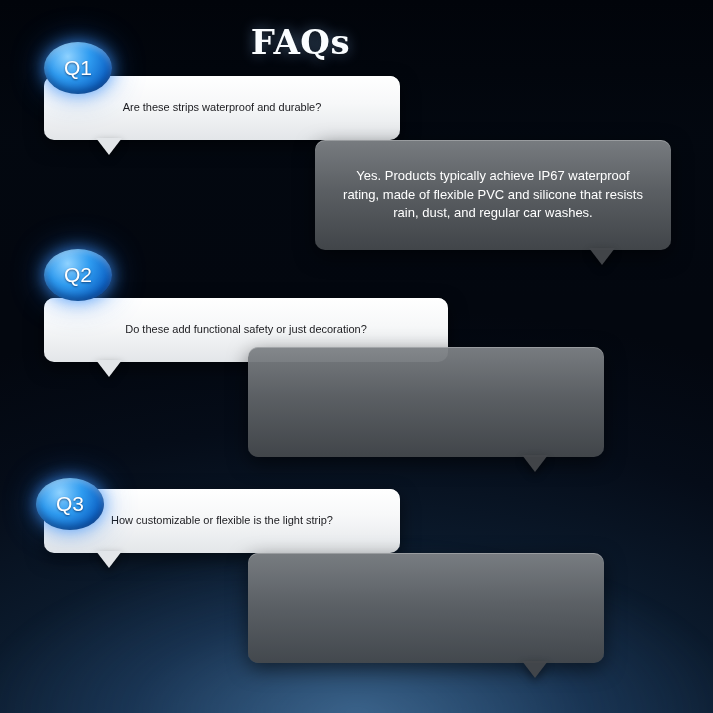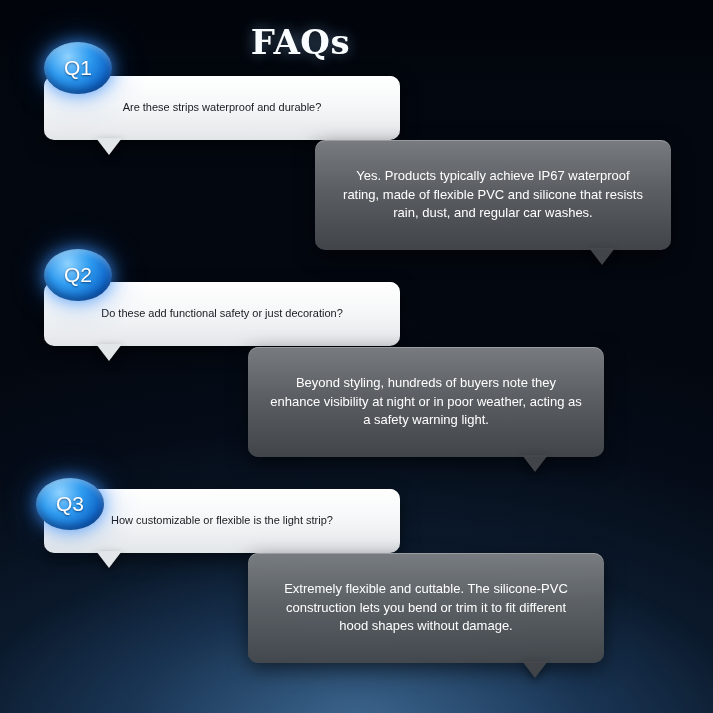--- a/index.html
+++ b/index.html
@@ -144,34 +144,32 @@
       <span class="tail"></span>
     </div>
     <div class="bubble a" style="left:315px; top:140px; width:356px; height:110px;">
       <p>Yes. Products typically achieve IP67 waterproof rating, made of flexible PVC and silicone that resists rain, dust, and regular car washes.</p>
       <span class="tail"></span>
     </div>
   </div>
 
   <div class="qa-block" style="top:0;">
     <div class="badge" style="left:44px; top:249px;">Q2</div>
-    <div class="bubble q" style="left:44px; top:282px; width:356px; height:64px;">
+    <div class="bubble q" style="left:44px; top:298px; width:404px; height:64px;">
       <p>Do these add functional safety or just decoration?</p>
       <span class="tail"></span>
     </div>
     <div class="bubble a" style="left:248px; top:347px; width:356px; height:110px;">
-      <p>Beyond styling, hundreds of buyers note they enhance visibility at night or in poor weather, acting as a safety warning light.</p>
       <span class="tail"></span>
     </div>
   </div>
 
   <div class="qa-block" style="top:0;">
     <div class="badge" style="left:36px; top:478px;">Q3</div>
     <div class="bubble q" style="left:44px; top:489px; width:356px; height:64px;">
       <p>How customizable or flexible is the light strip?</p>
       <span class="tail"></span>
     </div>
     <div class="bubble a" style="left:248px; top:553px; width:356px; height:110px;">
-      <p>Extremely flexible and cuttable. The silicone-PVC construction lets you bend or trim it to fit different hood shapes without damage.</p>
       <span class="tail"></span>
     </div>
   </div>
 </div>
 
 </body></html>

